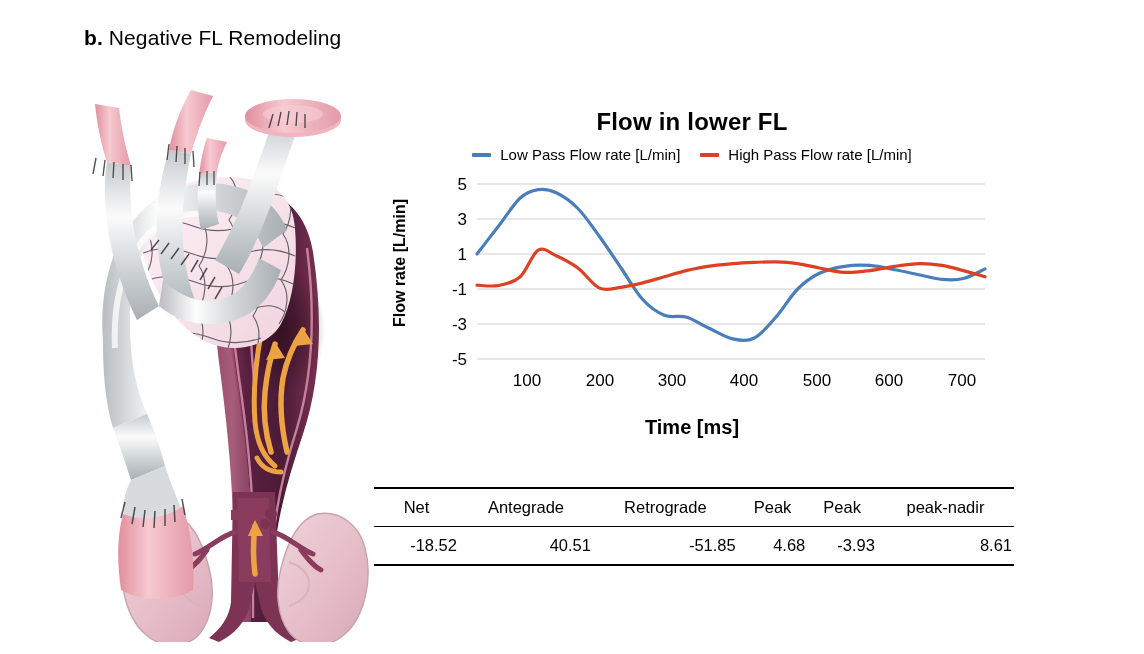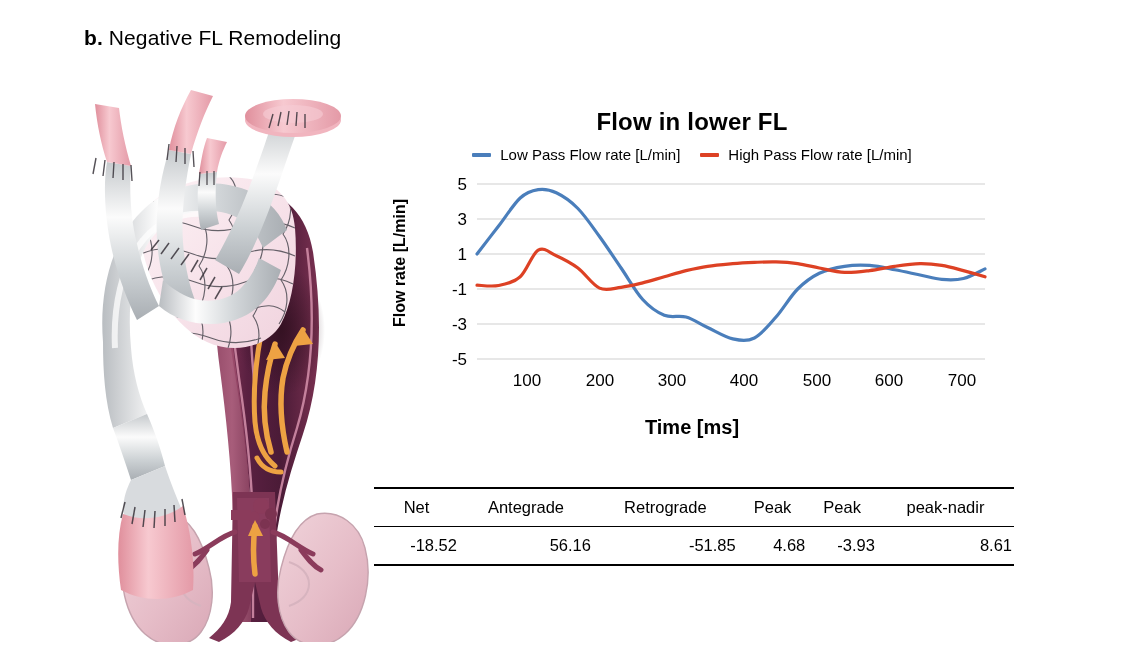--- a/index.html
+++ b/index.html
@@ -444,21 +444,21 @@
         <th>Antegrade</th>
         <th>Retrograde</th>
         <th>Peak</th>
         <th>Peak</th>
         <th>peak-nadir</th>
       </tr>
     </thead>
     <tbody>
       <tr>
         <td>-18.52</td>
-        <td>56.16</td>
+        <td>40.51</td>
         <td>-51.85</td>
         <td>4.68</td>
         <td>-3.93</td>
         <td>8.61</td>
       </tr>
     </tbody>
   </table>
 </div>
 
 </body></html>

